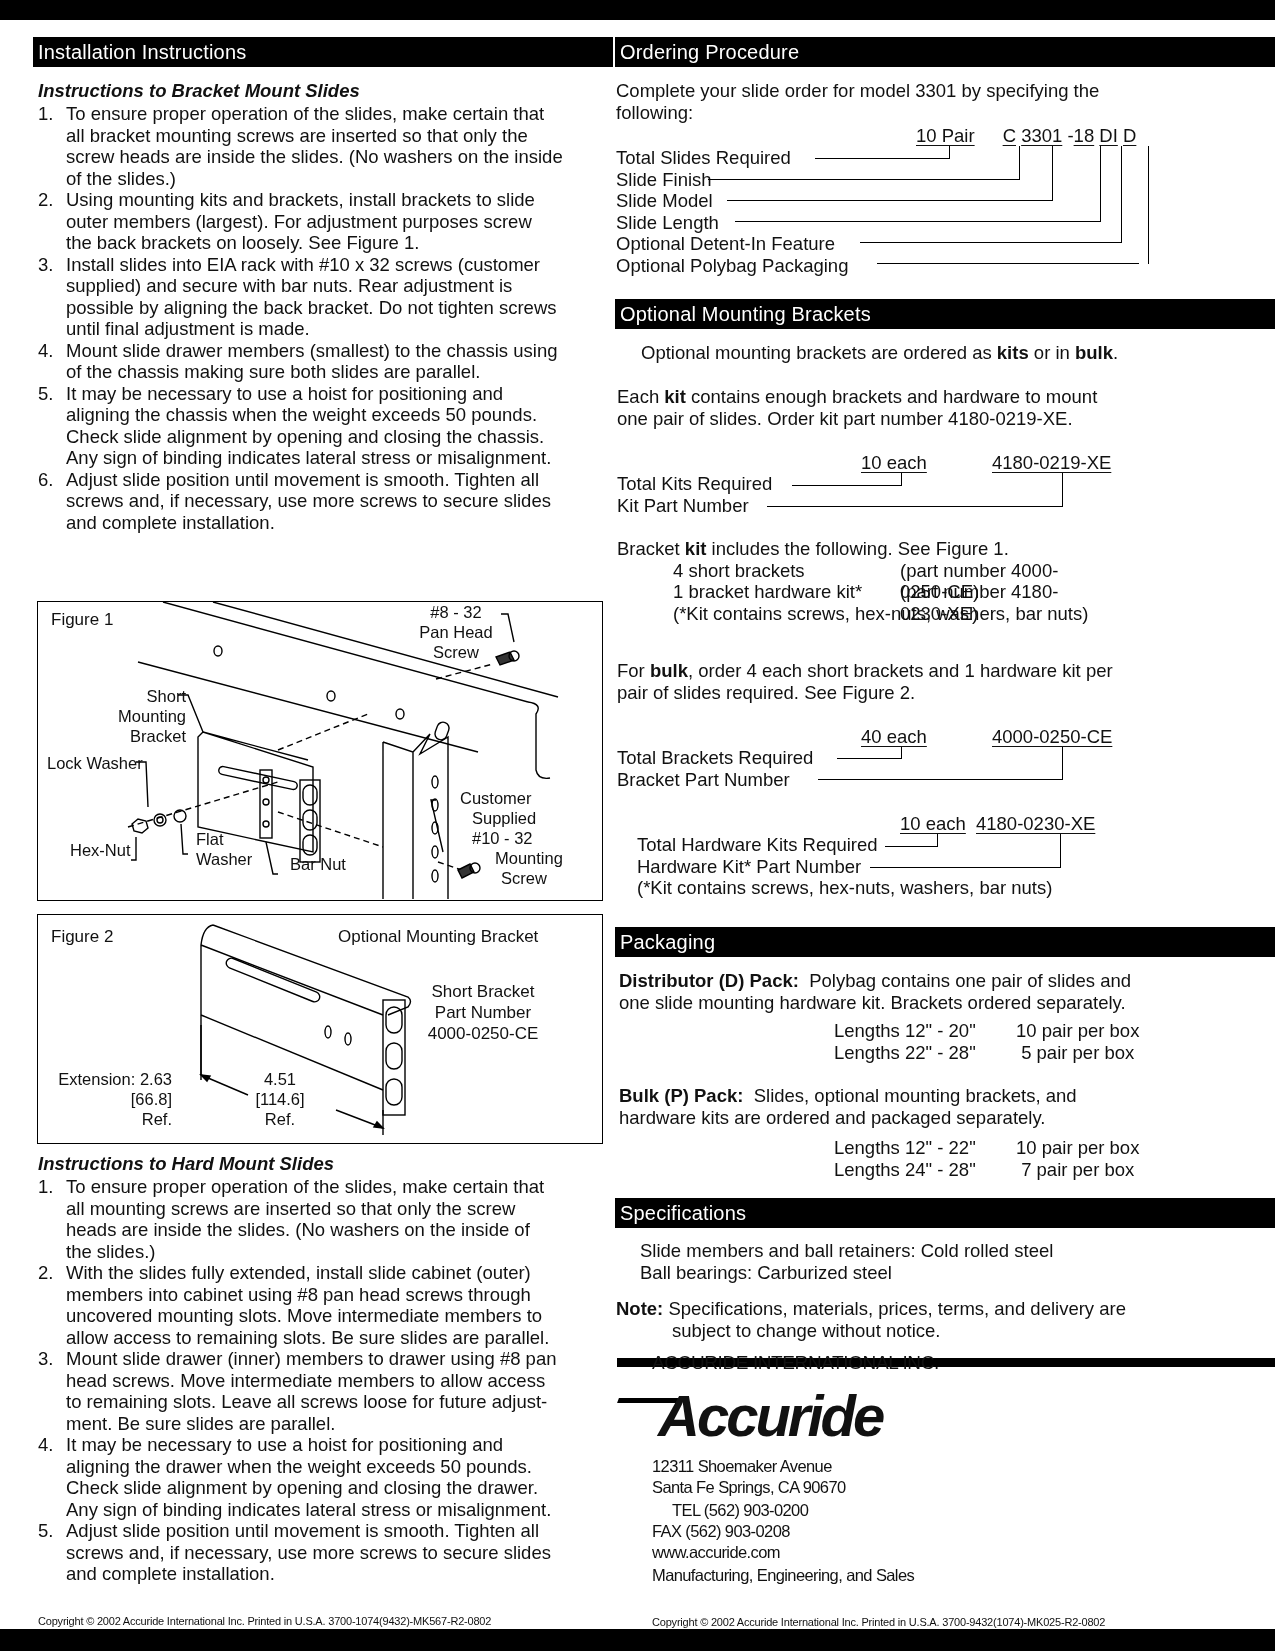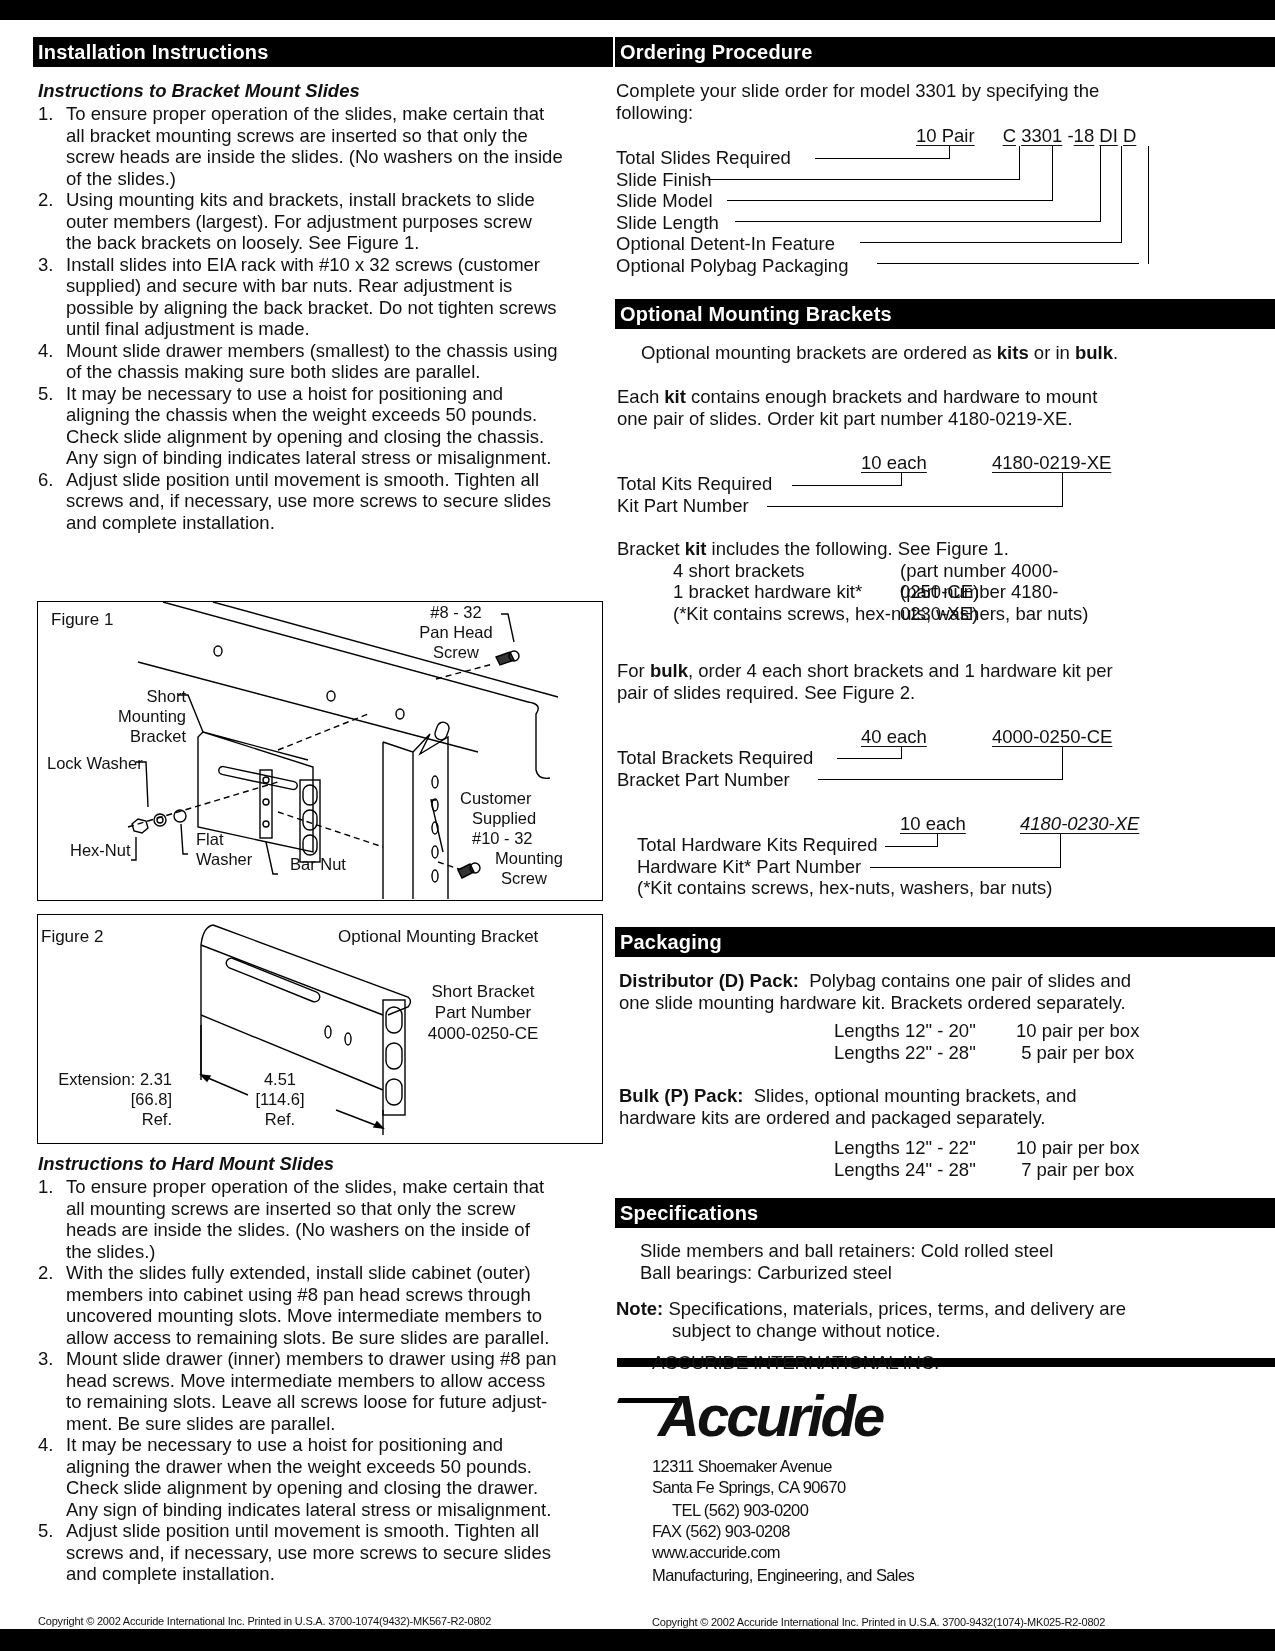--- a/index.html
+++ b/index.html
@@ -1,20 +1,20 @@
 <!DOCTYPE html>
 <html><head>
 <meta charset="utf-8">
 <style>
   * { box-sizing: border-box; margin: 0; padding: 0; }
   html, body { width: 1275px; height: 1651px; background: #fff; overflow: hidden; }
   body { position: relative; font-family: "Liberation Sans", sans-serif; color: #111; font-size: 18.5px; line-height: 21.5px; }
   .topbar { position: absolute; left: 0; top: 0; width: 1275px; height: 20px; background: #000; }
   .botbar { position: absolute; left: 0; top: 1629px; width: 1275px; height: 22px; background: #000; }
-  .hdr { position: absolute; background: #000; color: #fff; font-weight: bold; font-size: 20px; height: 30px; line-height: 30px; padding-left: 5px; letter-spacing: 0.2px; }
+  .hdr { position: absolute; background: #000; color: #fff; font-weight: normal; font-size: 20px; height: 30px; line-height: 30px; padding-left: 5px; letter-spacing: 0.2px; }
   .abs { position: absolute; }
   .sub { font-weight: bold; font-style: italic; font-size: 18.5px; }
   ol.steps { list-style: none; }
   ol.steps li { position: relative; padding-left: 28px; }
   ol.steps li .num { position: absolute; left: 0; top: 0; }
   .u { text-decoration: underline; text-underline-offset: 3px; }
   .line { position: absolute; background: #000; }
   .fig { position: absolute; border: 1.5px solid #000; background: #fff; }
   .figtxt { position: absolute; font-size: 16.5px; line-height: 20px; }
   .copy { position: absolute; font-size: 11px; letter-spacing: -0.2px; }
@@ -160,29 +160,29 @@
         <rect x="348" y="128" width="16" height="26" rx="8"></rect>
         <rect x="348" y="164" width="16" height="26" rx="8"></rect>
       <line x1="163" y1="110" x2="163" y2="165"></line>
       <line x1="345" y1="195" x2="345" y2="220"></line>
       <line x1="163" y1="160" x2="210" y2="180"></line>
       <line x1="298" y1="195" x2="345" y2="213"></line>
       <polygon points="163,160 172,161 169,166" fill="#000"></polygon>
       <polygon points="345,213 336,212 339,207" fill="#000"></polygon>
     </g>
   </svg>
-  <div class="figtxt" style="left:3px; top:12px; font-size:17px;text-align:center;">Figure 2</div>
+  <div class="figtxt" style="left:13px; top:12px; font-size:17px;text-align:center;">Figure 2</div>
   <div class="figtxt" style="left:300px; top:12px; font-size:17px;">Optional Mounting Bracket</div>
   <div class="figtxt" style="left:380px; top:66px; width:130px; text-align:center; font-size:17px; line-height:21px;">
     <div>Short Bracket</div>
     <div>Part Number</div>
     <div>4000-0250-CE</div>
   </div>
   <div class="figtxt" style="left:14px; top:154px; width:120px; text-align:right;">
-    <div>Extension: 2.31</div>
+    <div>Extension: 2.63</div>
     <div>[66.8]</div>
     <div>Ref.</div>
   </div>
   <div class="figtxt" style="left:212px; top:154px; width:60px; text-align:center;">
     <div>4.51</div>
     <div>[114.6]</div>
     <div>Ref.</div>
   </div>
 </div>
 
@@ -290,21 +290,21 @@
   <div>Total Brackets Required</div>
   <div>Bracket Part Number</div>
 </div>
 <div>
   <div class="line" style="left:837px; top:758px; width:65px; height:1px;"></div>
     <div class="line" style="left:901px; top:747px; width:1px; height:12px;"></div>
   <div class="line" style="left:818px; top:779px; width:245px; height:1px;"></div>
     <div class="line" style="left:1062px; top:747px; width:1px; height:33px;"></div>
 </div>
 <div class="abs u" style="left:900px; top:813px;">10 each</div>
-<div class="abs u" style="left:1020px; top:813px;font-style:italic;">4180-0230-XE</div>
+<div class="abs u" style="left:976px; top:813px;">4180-0230-XE</div>
 <div class="abs" style="left:617px; top:834px;margin-left:20px;">
   <div>Total Hardware Kits Required</div>
   <div>Hardware Kit* Part Number</div>
   <div>(*Kit contains screws, hex-nuts, washers, bar nuts)</div>
 </div>
 <div>
   <div class="line" style="left:885px; top:846px; width:53px; height:1px;"></div>
     <div class="line" style="left:937px; top:834px; width:1px; height:13px;"></div>
   <div class="line" style="left:870px; top:867px; width:191px; height:1px;"></div>
     <div class="line" style="left:1060px; top:834px; width:1px; height:34px;"></div>

